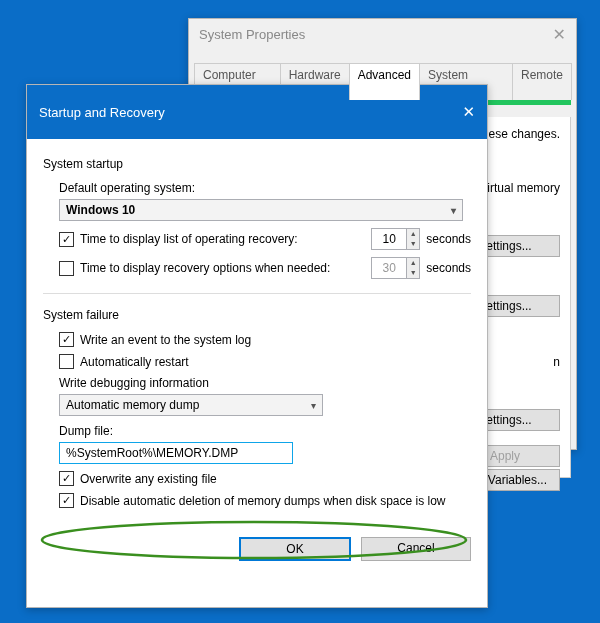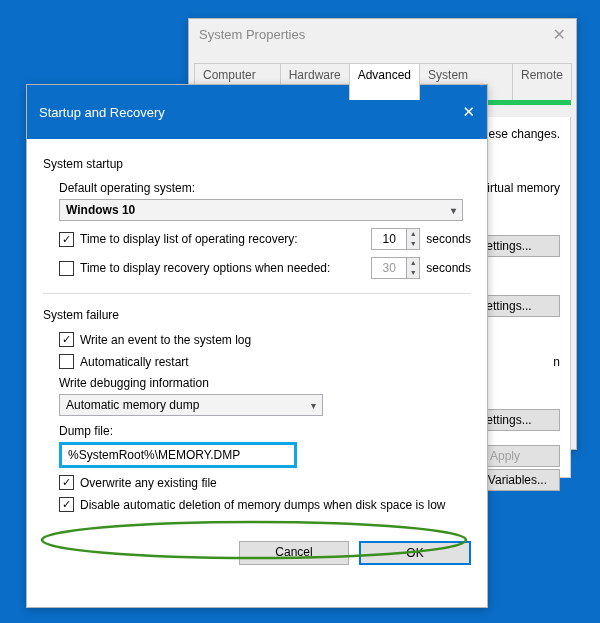--- a/index.html
+++ b/index.html
@@ -195,21 +195,21 @@
     width: 12px;
     height: 10px;
     font-size: 7px;
     line-height: 10px;
     text-align: center;
     background: #eee;
     color: #555;
   }
   .text-input {
     width: 220px;
-    border: 3px solid #0ea5e9;
+    border: 1px solid #0ea5e9;
     padding: 3px 6px;
     background: #fff;
   }
   .hr {
     border: none;
     border-top: 1px solid #ddd;
     margin: 14px 0;
   }
   .footer {
     display: flex;
@@ -326,20 +326,20 @@
         <span class="checkbox">✓</span>
         <span>Overwrite any existing file</span>
       </div>
       <div class="row">
         <span class="checkbox">✓</span>
         <span>Disable automatic deletion of memory dumps when disk space is low</span>
       </div>
     </div>
   </div>
   <div class="footer">
+    <span class="btn default">OK</span>
     <span class="btn">Cancel</span>
-    <span class="btn default">OK</span>
   </div>
 </div>
 
 <svg class="svg-highlight" style="left:34px; top:518px; width:440px; height:44px;" viewBox="0 0 440 44">
   <ellipse cx="220" cy="22" rx="212" ry="18" fill="none" stroke="#3a8f1f" stroke-width="2.5"></ellipse>
 </svg>
 
 </body></html>

